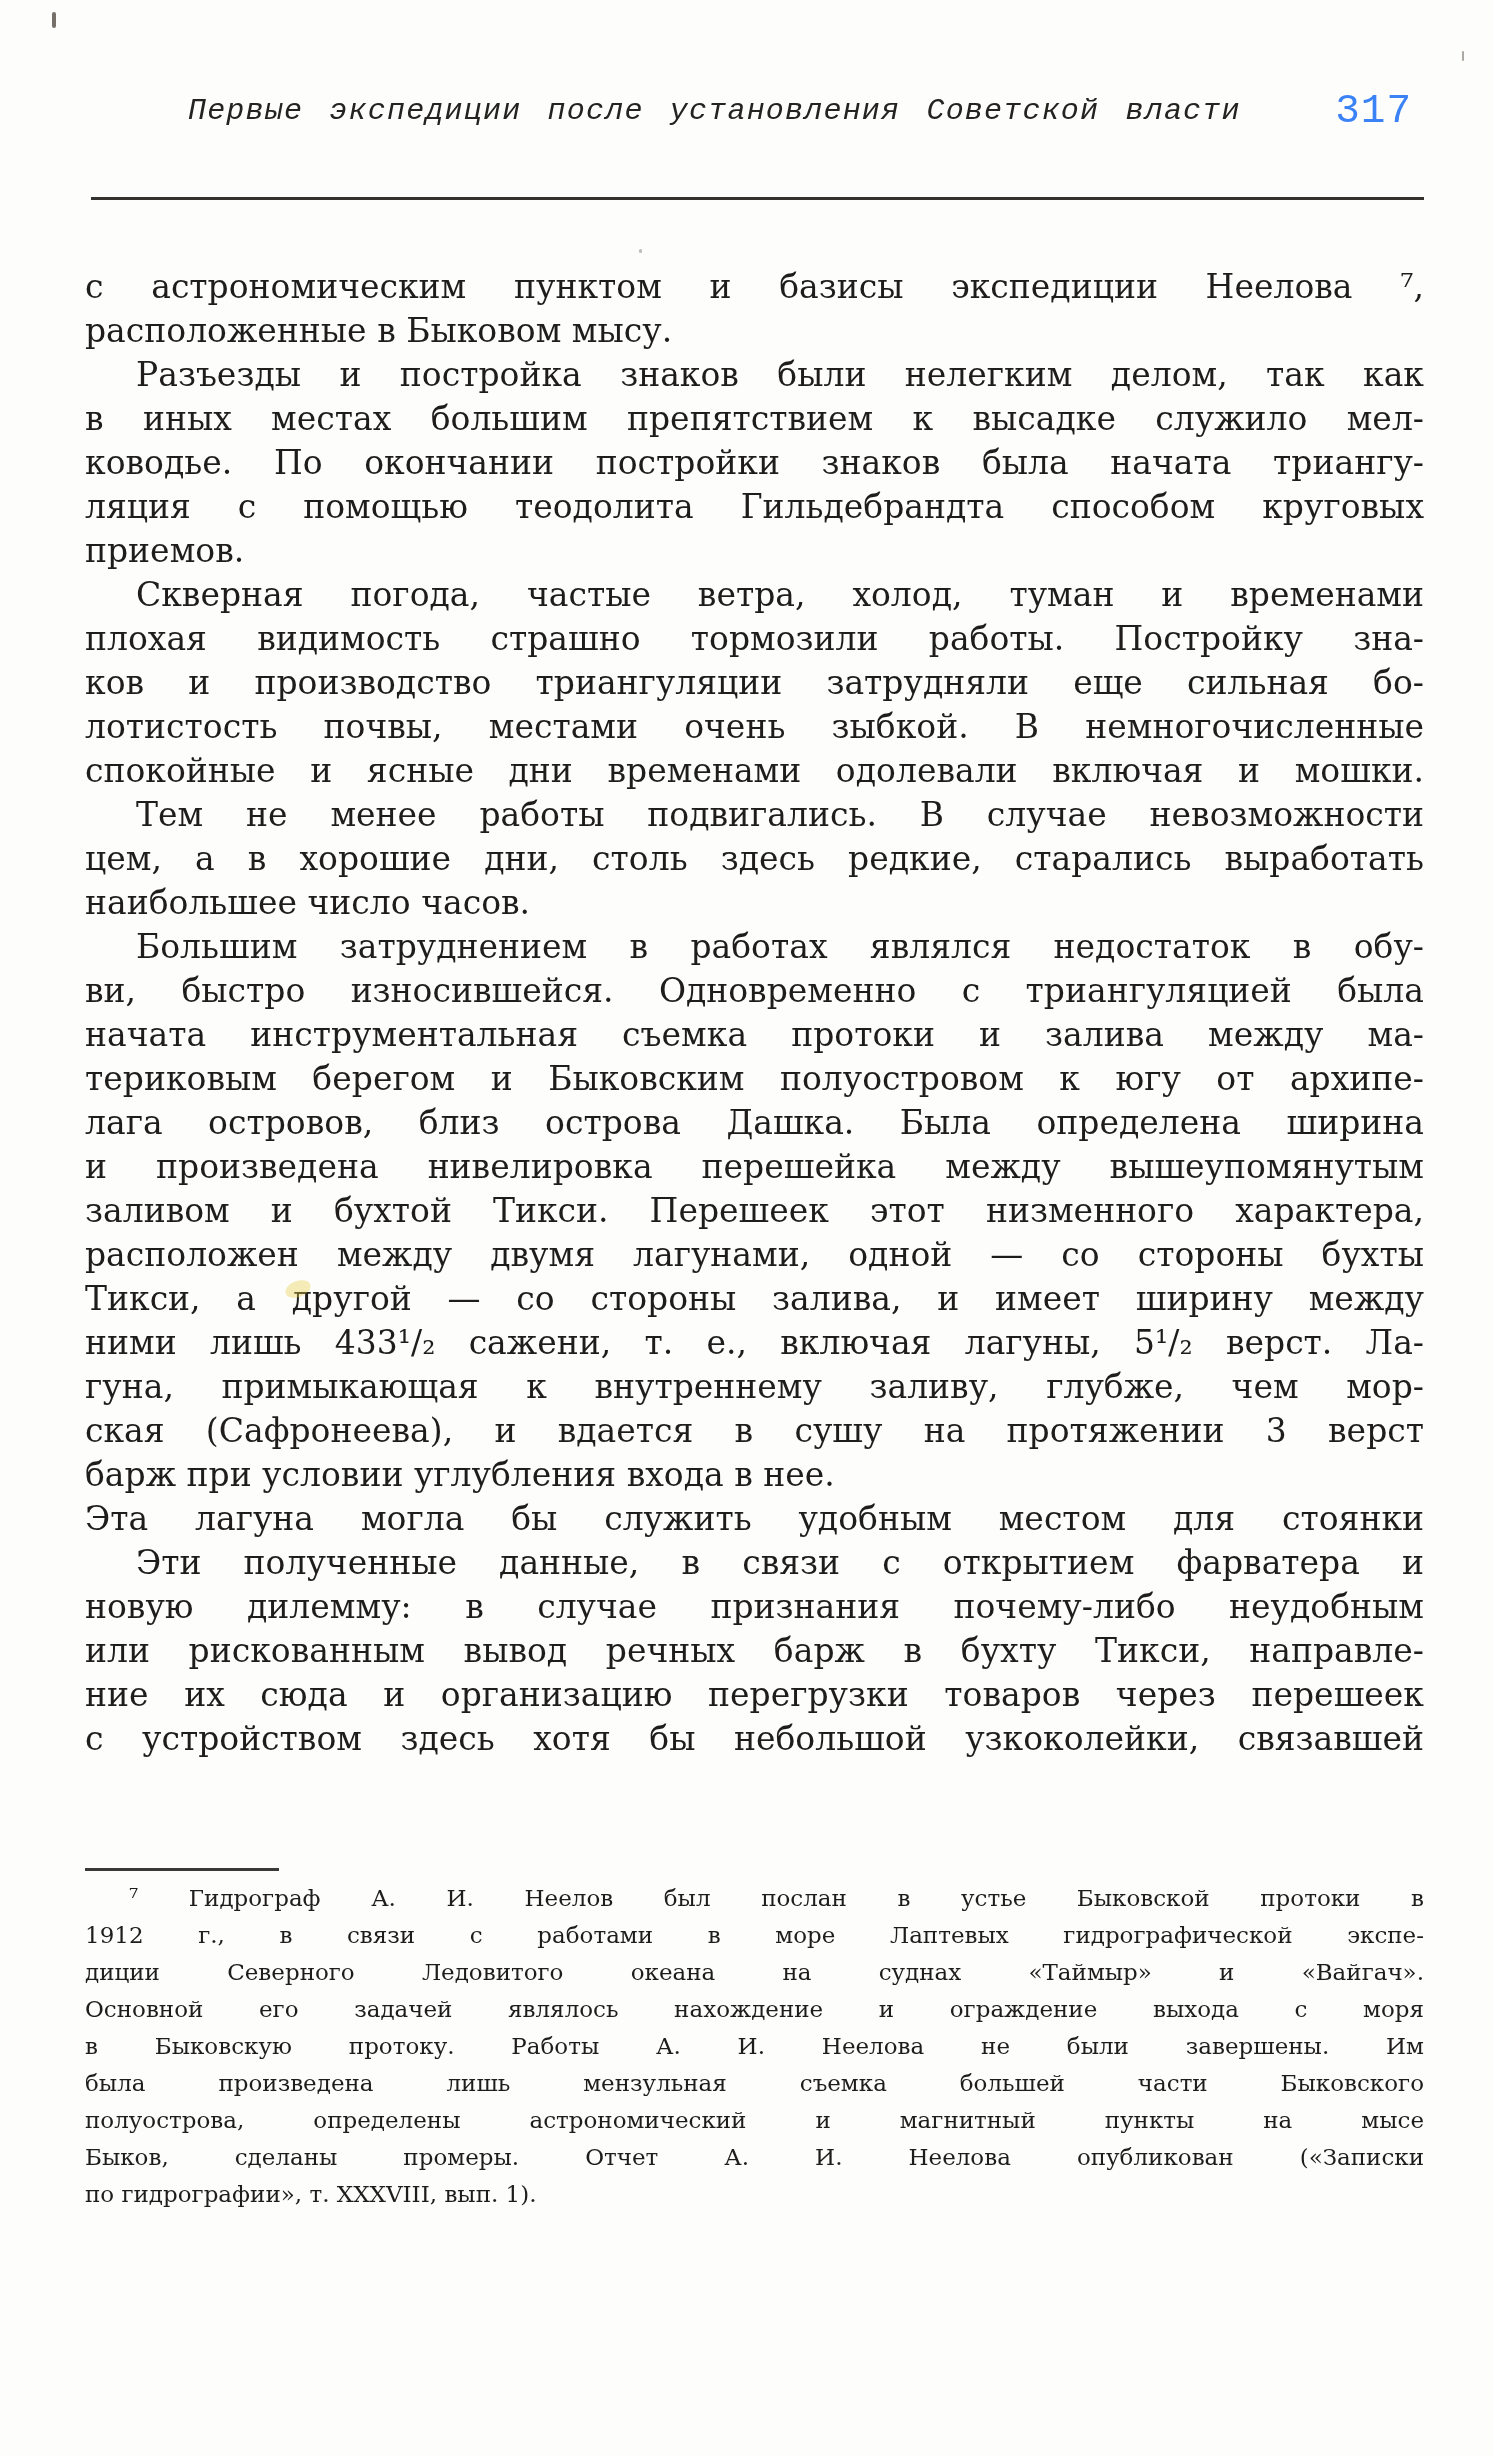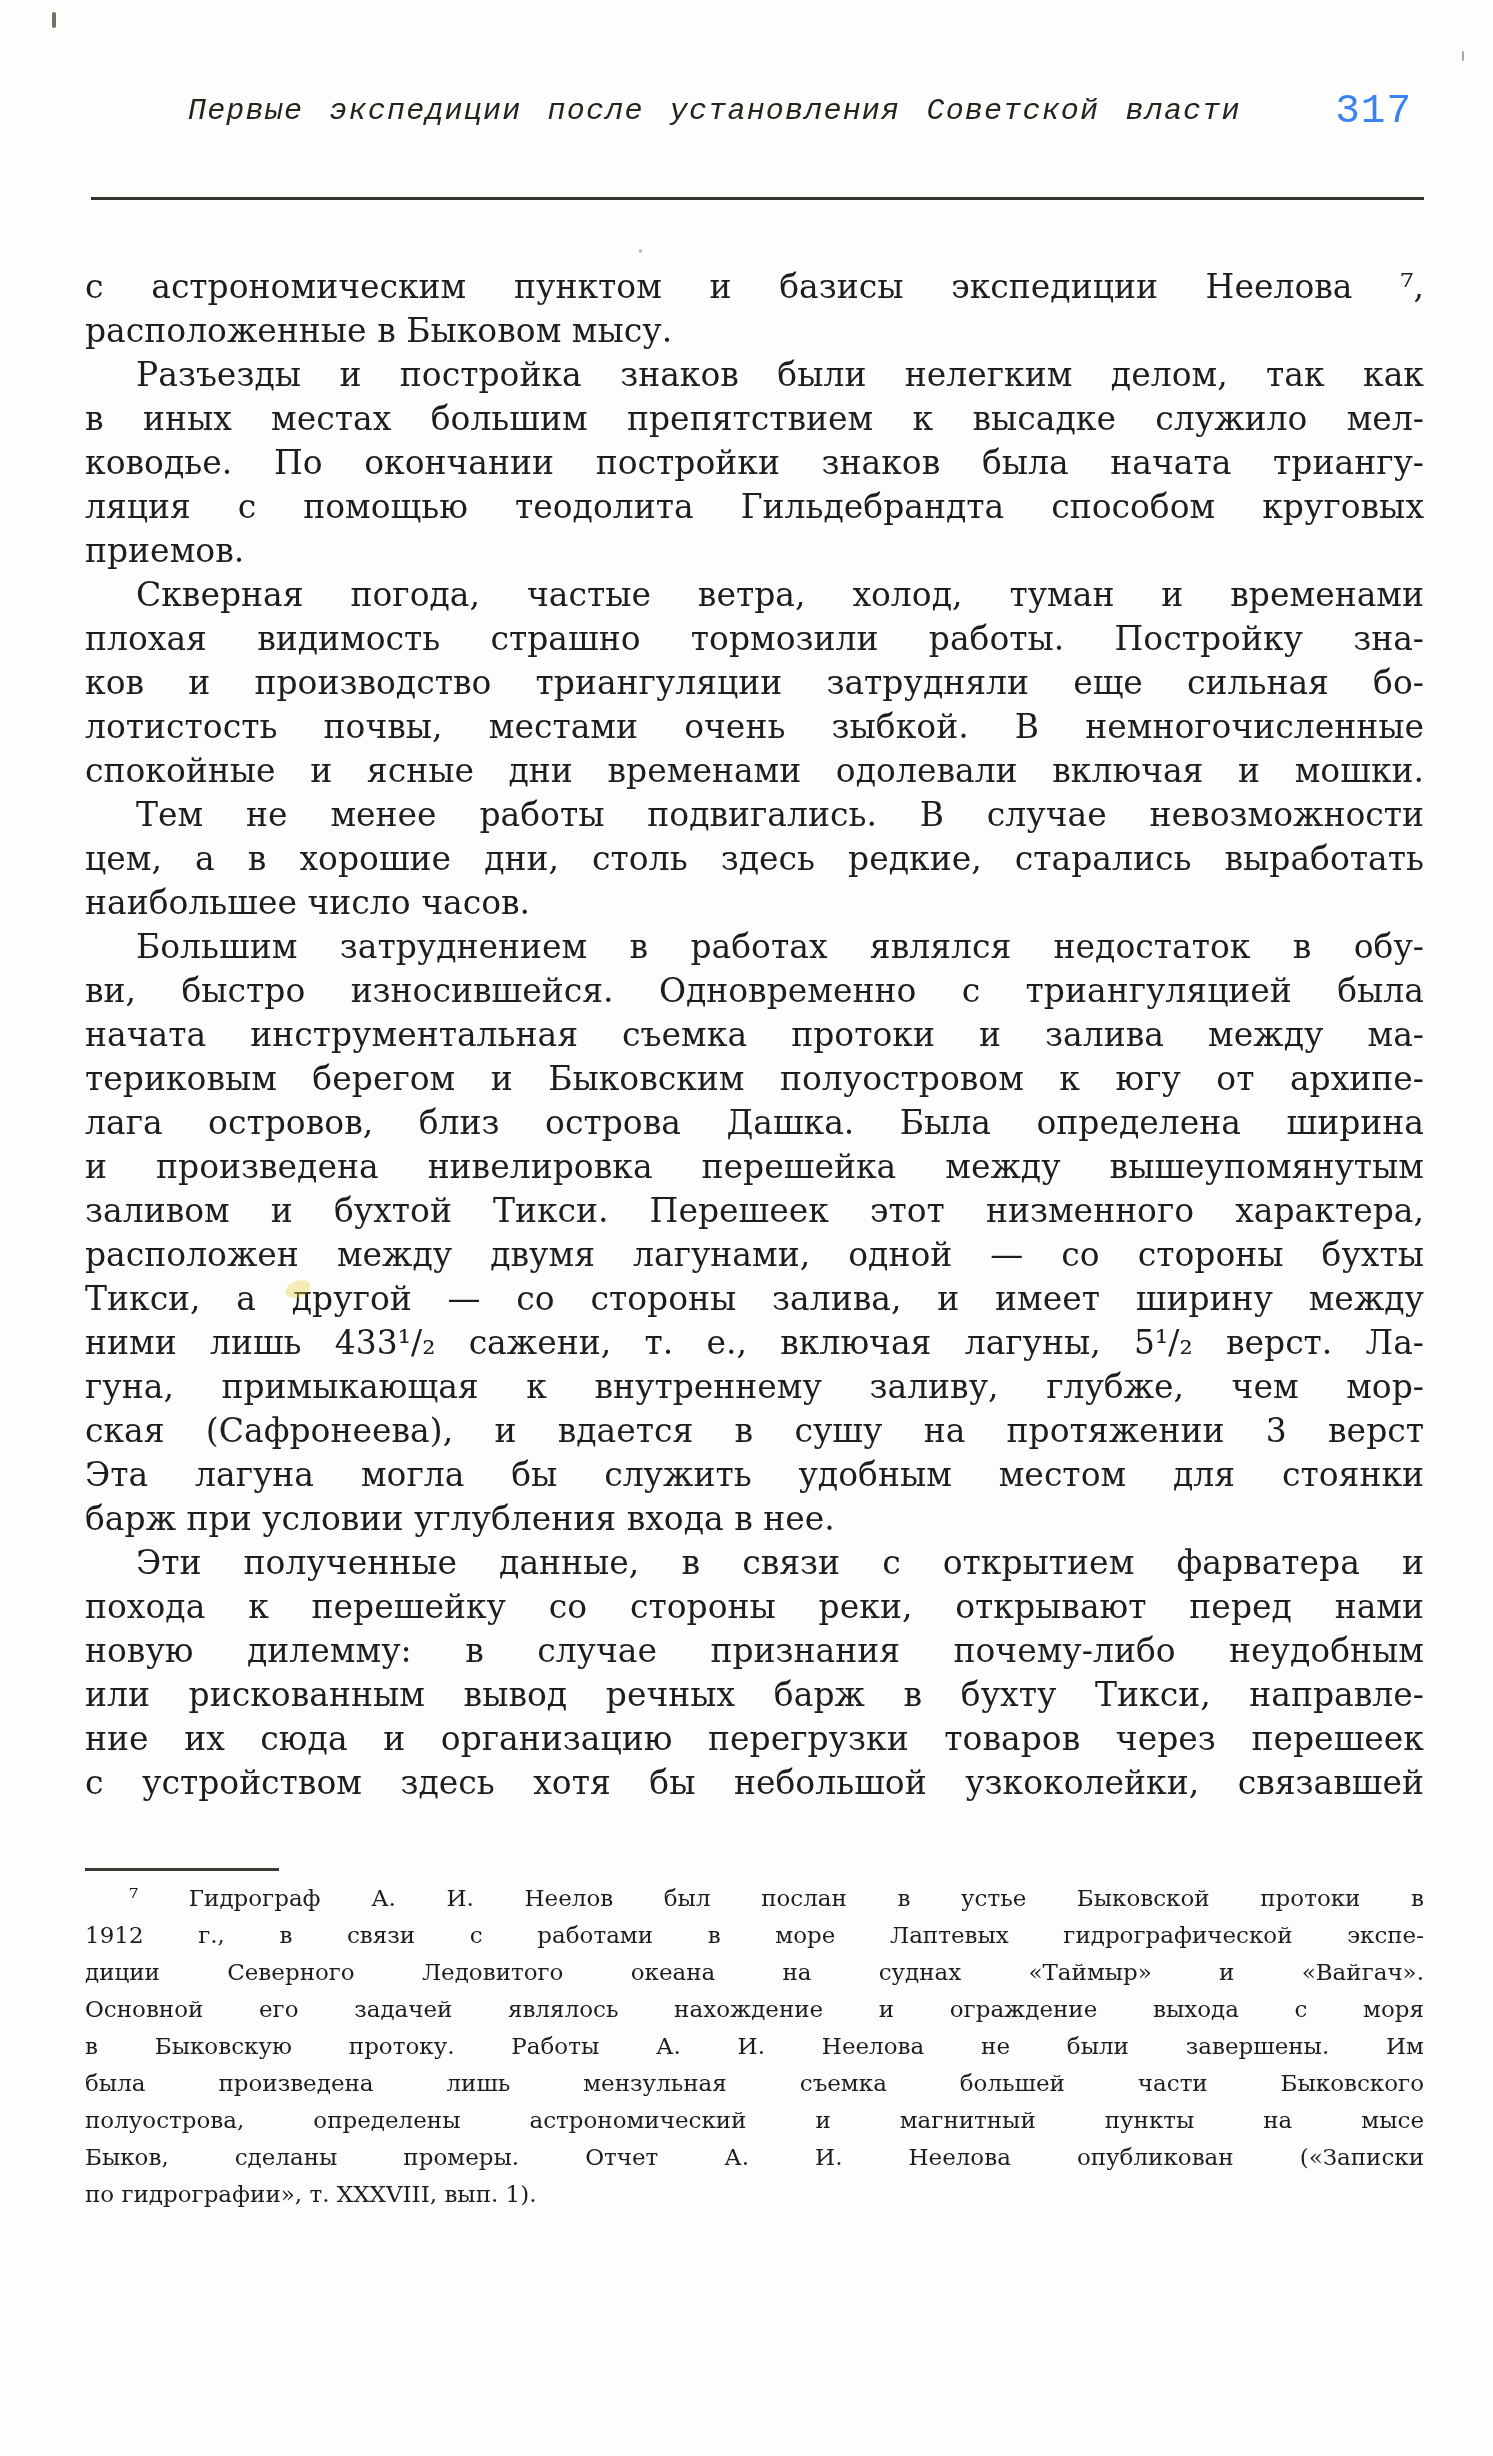--- a/index.html
+++ b/index.html
@@ -120,27 +120,26 @@
       <div class="ln">начата инструментальная съемка протоки и залива между ма-</div>
       <div class="ln">териковым берегом и Быковским полуостровом к югу от архипе-</div>
       <div class="ln">лага островов, близ острова Дашка. Была определена ширина</div>
       <div class="ln">и произведена нивелировка перешейка между вышеупомянутым</div>
       <div class="ln">заливом и бухтой Тикси. Перешеек этот низменного характера,</div>
       <div class="ln">расположен между двумя лагунами, одной — со стороны бухты</div>
       <div class="ln">Тикси, а другой — со стороны залива, и имеет ширину между</div>
       <div class="ln">ними лишь 433¹/₂ сажени, т. е., включая лагуны, 5¹/₂ верст. Ла-</div>
       <div class="ln">гуна, примыкающая к внутреннему заливу, глубже, чем мор-</div>
       <div class="ln">ская (Сафронеева), и вдается в сушу на протяжении 3 верст</div>
+      <div class="ln last">барж при условии углубления входа в нее.</div>
       <div class="ln">Эта лагуна могла бы служить удобным местом для стоянки</div>
-      <div class="ln last">барж при условии углубления входа в нее.</div>
     </section>
 
     <section class="para">
       <div class="ln ind">Эти полученные данные, в связи с открытием фарватера и</div>
-      <div class="ln">похода к перешейку со стороны реки, открывают перед нами</div>
       <div class="ln">новую дилемму: в случае признания почему-либо неудобным</div>
       <div class="ln">или рискованным вывод речных барж в бухту Тикси, направле-</div>
       <div class="ln">ние их сюда и организацию перегрузки товаров через перешеек</div>
       <div class="ln">с устройством здесь хотя бы небольшой узкоколейки, связавшей</div>
     </section>
 
   </main>
 
   <div class="fn-sep"></div>
 

